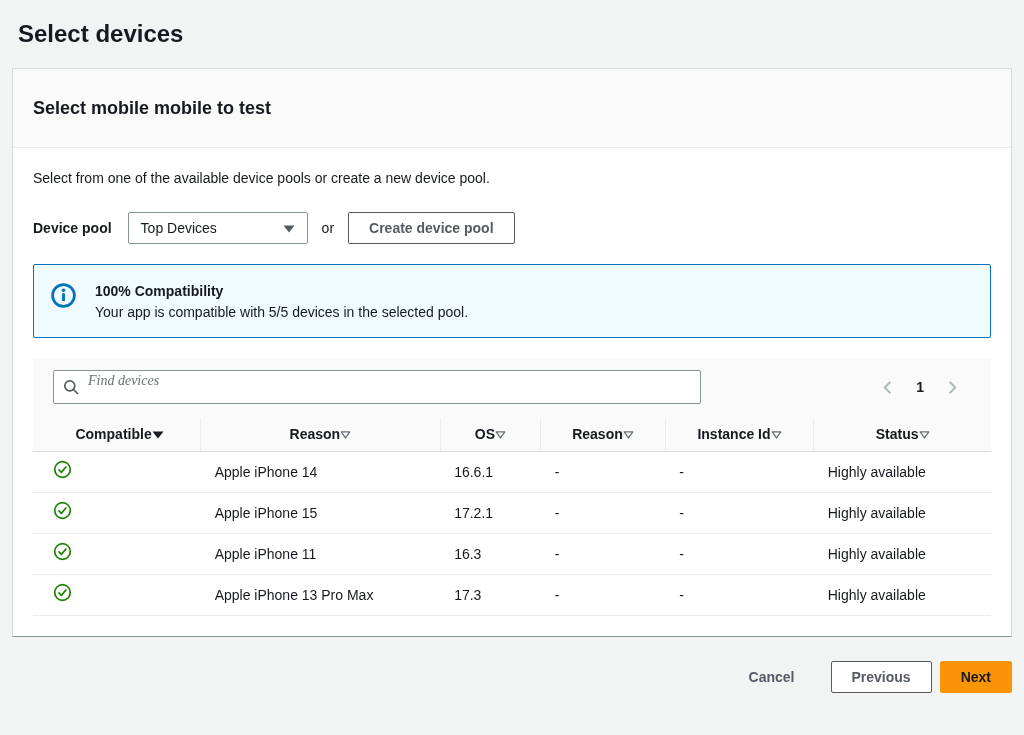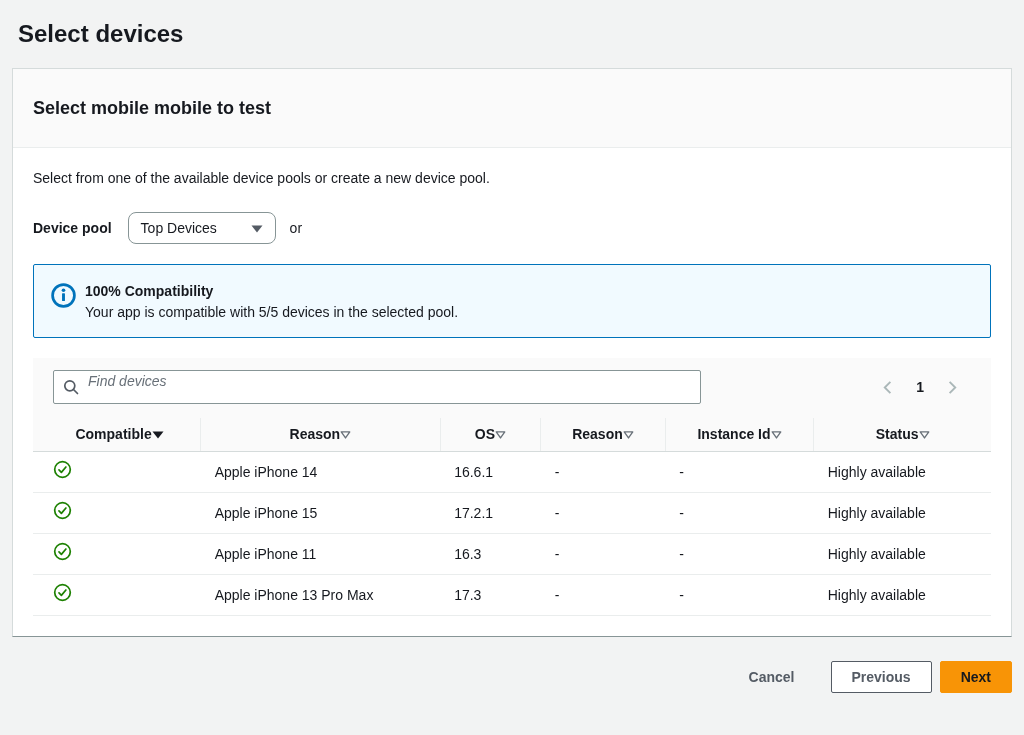--- a/index.html
+++ b/index.html
@@ -30,22 +30,22 @@
     padding: 27px 20px;
   }
   .card-header h2 { margin: 0; font-size: 18px; font-weight: 700; line-height: 24px; }
   .card-body { padding: 20px; }
 
   .description { margin: 0 0 24px 0; line-height: 20px; }
 
   .pool-row { display: flex; align-items: center; margin-bottom: 20px; }
   .pool-label { font-weight: 700; margin-right: 16px; }
   .select-control {
-    width: 148px; height: 32px;
-    border: 1px solid var(--control_border); border-radius: 8px;
+    width: 180px; height: 32px;
+    border: 1px solid var(--control_border); border-radius: 2px;
     background: #fff; padding: 12px 12px;
     display: flex; align-items: center; justify-content: space-between;
     cursor: pointer;
   }
   .or-text { margin: 0 14px; }
   .btn {
     height: 32px; padding: 0 20px;
     border-radius: 2px; font-size: 14px; font-weight: 700;
     font-family: "Liberation Sans", sans-serif;
     background: #fff; border: 1px solid var(--btn_border);
@@ -56,39 +56,39 @@
     border-color: var(--primary_orange);
     color: var(--text_primary);
   }
   .btn-link { background: transparent; border: none; color: var(--text_secondary); padding: 0 8px; }
 
   .alert {
     border: 1px solid var(--alert_blue);
     background: var(--alert_bg);
     border-radius: 2px;
     padding: 15px 16px;
-    display: flex; align-items: flex-start; gap: 8px;
+    display: flex; align-items: flex-start; gap: 18px;
     margin-bottom: 20px;
   }
   .alert-icon { flex: 0 0 auto; margin-top: 2px; }
   .alert-title { font-weight: 700; line-height: 22px; }
   .alert-message { line-height: 20px; }
 
   .table-wrap { }
   .toolbar {
     background: var(--table_header_bg);
     padding: 12px 20px 14px 20px;
     display: flex; align-items: center; justify-content: space-between;
   }
   .search-box { position: relative; width: 648px; }
   .search-box input {
     width: 100%; height: 34px;
     border: 1px solid var(--control_border); border-radius: 2px;
     padding: 0 10px 12px 34px;
-    font-size: 14px; font-family: Liberation Sans, sans-serif;
+    font-size: 14px; font-family: Liberation Serif, serif;
     color: var(--text_primary); background: #fff; outline: none;
   }
   .search-box input::placeholder { font-style: italic; color: var(--grey_icon); }
   .search-icon { position: absolute; left: 10px; top: 9px; pointer-events: none; }
 
   .pagination { display: flex; align-items: center; gap: 18px; padding-right: 10px; }
   .page-btn { background: none; border: none; padding: 2px; cursor: default; color: var(--disabled); display: flex; }
   .page-number { font-weight: 700; color: var(--text_primary); cursor: pointer; }
 
   table { width: 100%; border-collapse: collapse; table-layout: fixed; font-size: 14px; }
@@ -136,20 +136,21 @@
         <span class="pool-label">Device pool</span>
         <div class="select-control">
           <span>Top Devices</span>
           <span>
             <svg viewBox="0 0 12 8" width="12" height="8">
                 <path d="M0.5 0.5 L11.5 0.5 L6 7.5 Z" fill="#545b64"></path>
               </svg>
           </span>
         </div>
         <span class="or-text">or</span>
+        <button class="btn">Create device pool</button>
       </div>
 
       <div class="alert">
         <span class="alert-icon">
           <svg viewBox="0 0 26 26" width="27" height="27">
             <circle cx="13" cy="13" r="10.5" fill="none" stroke="#0073bb" stroke-width="2.6"></circle>
             <circle cx="13" cy="7.9" r="1.75" fill="#0073bb"></circle>
             <rect x="11.6" y="10.8" width="2.8" height="7.6" rx="0.6" fill="#0073bb"></rect>
           </svg>
         </span>

